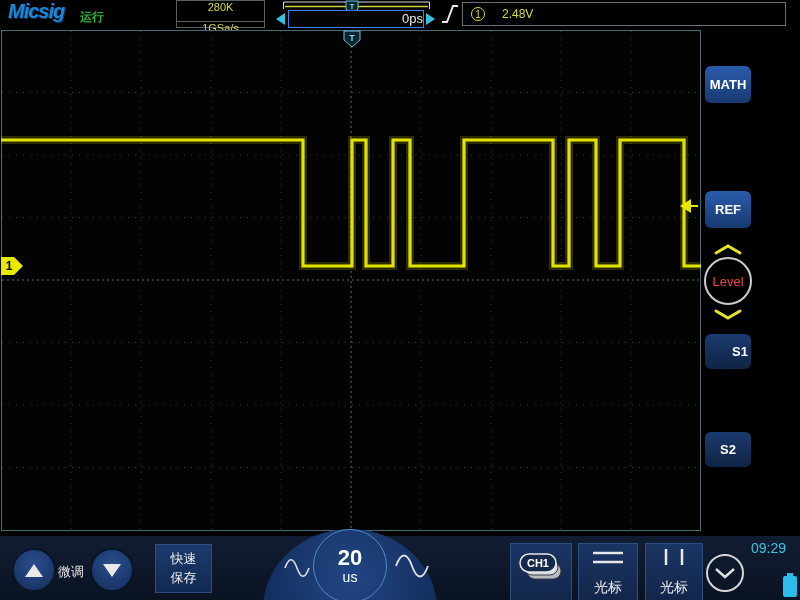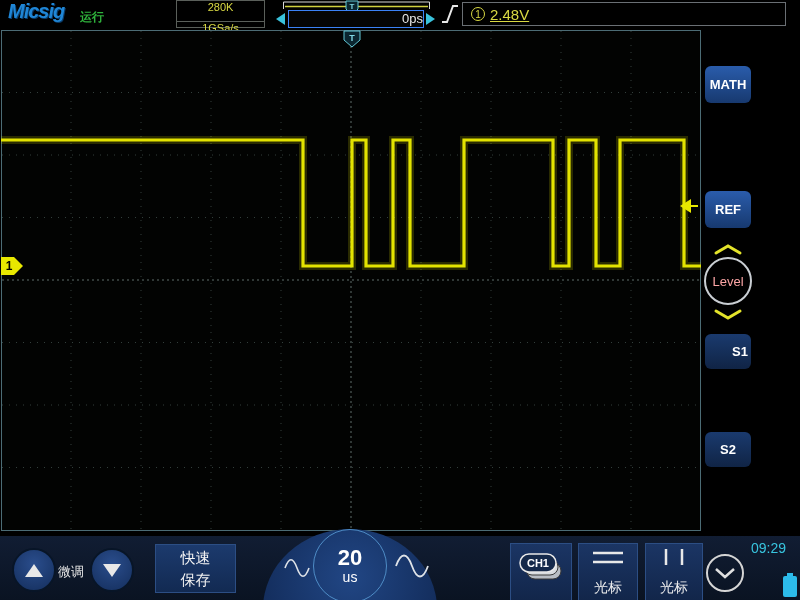--- a/index.html
+++ b/index.html
@@ -20,51 +20,51 @@
   #hpos-box { left:288px; top:10px; width:136px; height:18px; border:1px solid #3b82f6;
               background:#050505; color:#e8e8e8; font-size:13px; text-align:right; line-height:16px; }
   .tri { width:0; height:0; }
   #hpos-left-arrow  { left:276px; top:13px; border-top:6px solid transparent; border-bottom:6px solid transparent; border-right:9px solid #39c2dc; }
   #hpos-right-arrow { left:426px; top:13px; border-top:6px solid transparent; border-bottom:6px solid transparent; border-left:9px solid #39c2dc; }
   #slope-icon { left:440px; top:2px; }
   #trig-box { left:462px; top:2px; width:324px; height:24px; border:1px solid #6a6f74;
               display:flex; align-items:center; padding-left:8px; }
   #trig-src-circle { display:inline-block; width:14px; height:14px; border:1px solid #d9d943; border-radius:50%;
                      color:#d9d943; font-size:10px; line-height:13px; text-align:center; }
-  #trig-level { color:#d9d943; font-size:15px; margin-left:5px;text-decoration:underline; }
+  #trig-level { color:#d9d943; font-size:12px; margin-left:17px; }
 
   
   #scope-wrap { left:1px; top:30px; width:700px; height:501px; background:#020302; }
 
   
   .side-btn { width:46px; text-align:center; color:#fff; font-weight:bold; font-size:13px;
               border-radius:6px; display:flex; align-items:center; justify-content:center; }
   .side-btn.bright { background:linear-gradient(#2a5cab,#17396f); height:37px; }
   .side-btn.dim { background:linear-gradient(#1a3a6e,#102445); height:35px; }
   #btn-math { left:705px; top:66px; }
   #btn-ref  { left:705px; top:191px; }
   #level-up-chevron { left:713px; top:243px; }
   #level-knob { left:704px; top:257px; width:48px; height:48px; border:2px solid #c9ced3; border-radius:50%;
-                color:#fca5a5; font-size:13px; display:flex; align-items:center; justify-content:center; }
+                color:#ef4444; font-size:13px; display:flex; align-items:center; justify-content:center; }
   #level-down-chevron { left:713px; top:308px; }
   #btn-s1 { left:705px; top:334px;padding-left:24px; }
   #btn-s2 { left:705px; top:432px; }
 
   
   #bottom-bar { left:0; top:536px; width:800px; height:64px; background:linear-gradient(#111d33,#0a1322); }
   .circle-btn { width:44px; height:44px; border-radius:50%;
                 background:radial-gradient(circle at 50% 35%, #2a4d8c, #142e5c);
                 border:2px solid #081527; display:flex; align-items:center; justify-content:center; }
   #fine-up-btn { left:12px; top:12px; }
   #fine-down-btn { left:90px; top:12px; }
   #fine-label { left:58px; top:27px; font-size:13px; color:#e6e6e6; }
   .tri-up { border-left:9px solid transparent; border-right:9px solid transparent; border-bottom:13px solid #e8e8e8; }
   .tri-down { border-left:9px solid transparent; border-right:9px solid transparent; border-top:13px solid #e8e8e8; }
-  #quick-save-btn { left:155px; top:8px; width:81px; height:49px; background:linear-gradient(#1c3a6d,#122a52);
-                    border:1px solid #2c4e84; color:#f2f2f2; font-size:15px; line-height:1.45;
+  #quick-save-btn { left:155px; top:8px; width:57px; height:49px; background:linear-gradient(#1c3a6d,#122a52);
+                    border:1px solid #2c4e84; color:#f2f2f2; font-size:13px; line-height:1.45;
                     display:flex; align-items:center; justify-content:center; text-align:center; }
   #timebase-dial { left:263px; top:-7px; width:174px; height:160px; border-radius:50%;
                    background:radial-gradient(circle at 50% 30%, #214684, #122b59 70%); }
   #timebase-ring { left:313px; top:-7px; width:74px; height:74px; border:1.5px solid #4e8cc6; border-radius:50%;
                    display:flex; flex-direction:column; align-items:center; justify-content:center; }
   #timebase-value { color:#fff; font-size:22px; font-weight:bold; line-height:22px; }
   #timebase-unit  { color:#fff; font-size:14px; line-height:16px; }
   #sine-small-icon { left:283px; top:20px; }
   #sine-large-icon { left:393px; top:14px; }
   .bb-btn { top:7px; height:58px; background:linear-gradient(#1b3564,#12264a); border:1px solid #2c4e84; }

